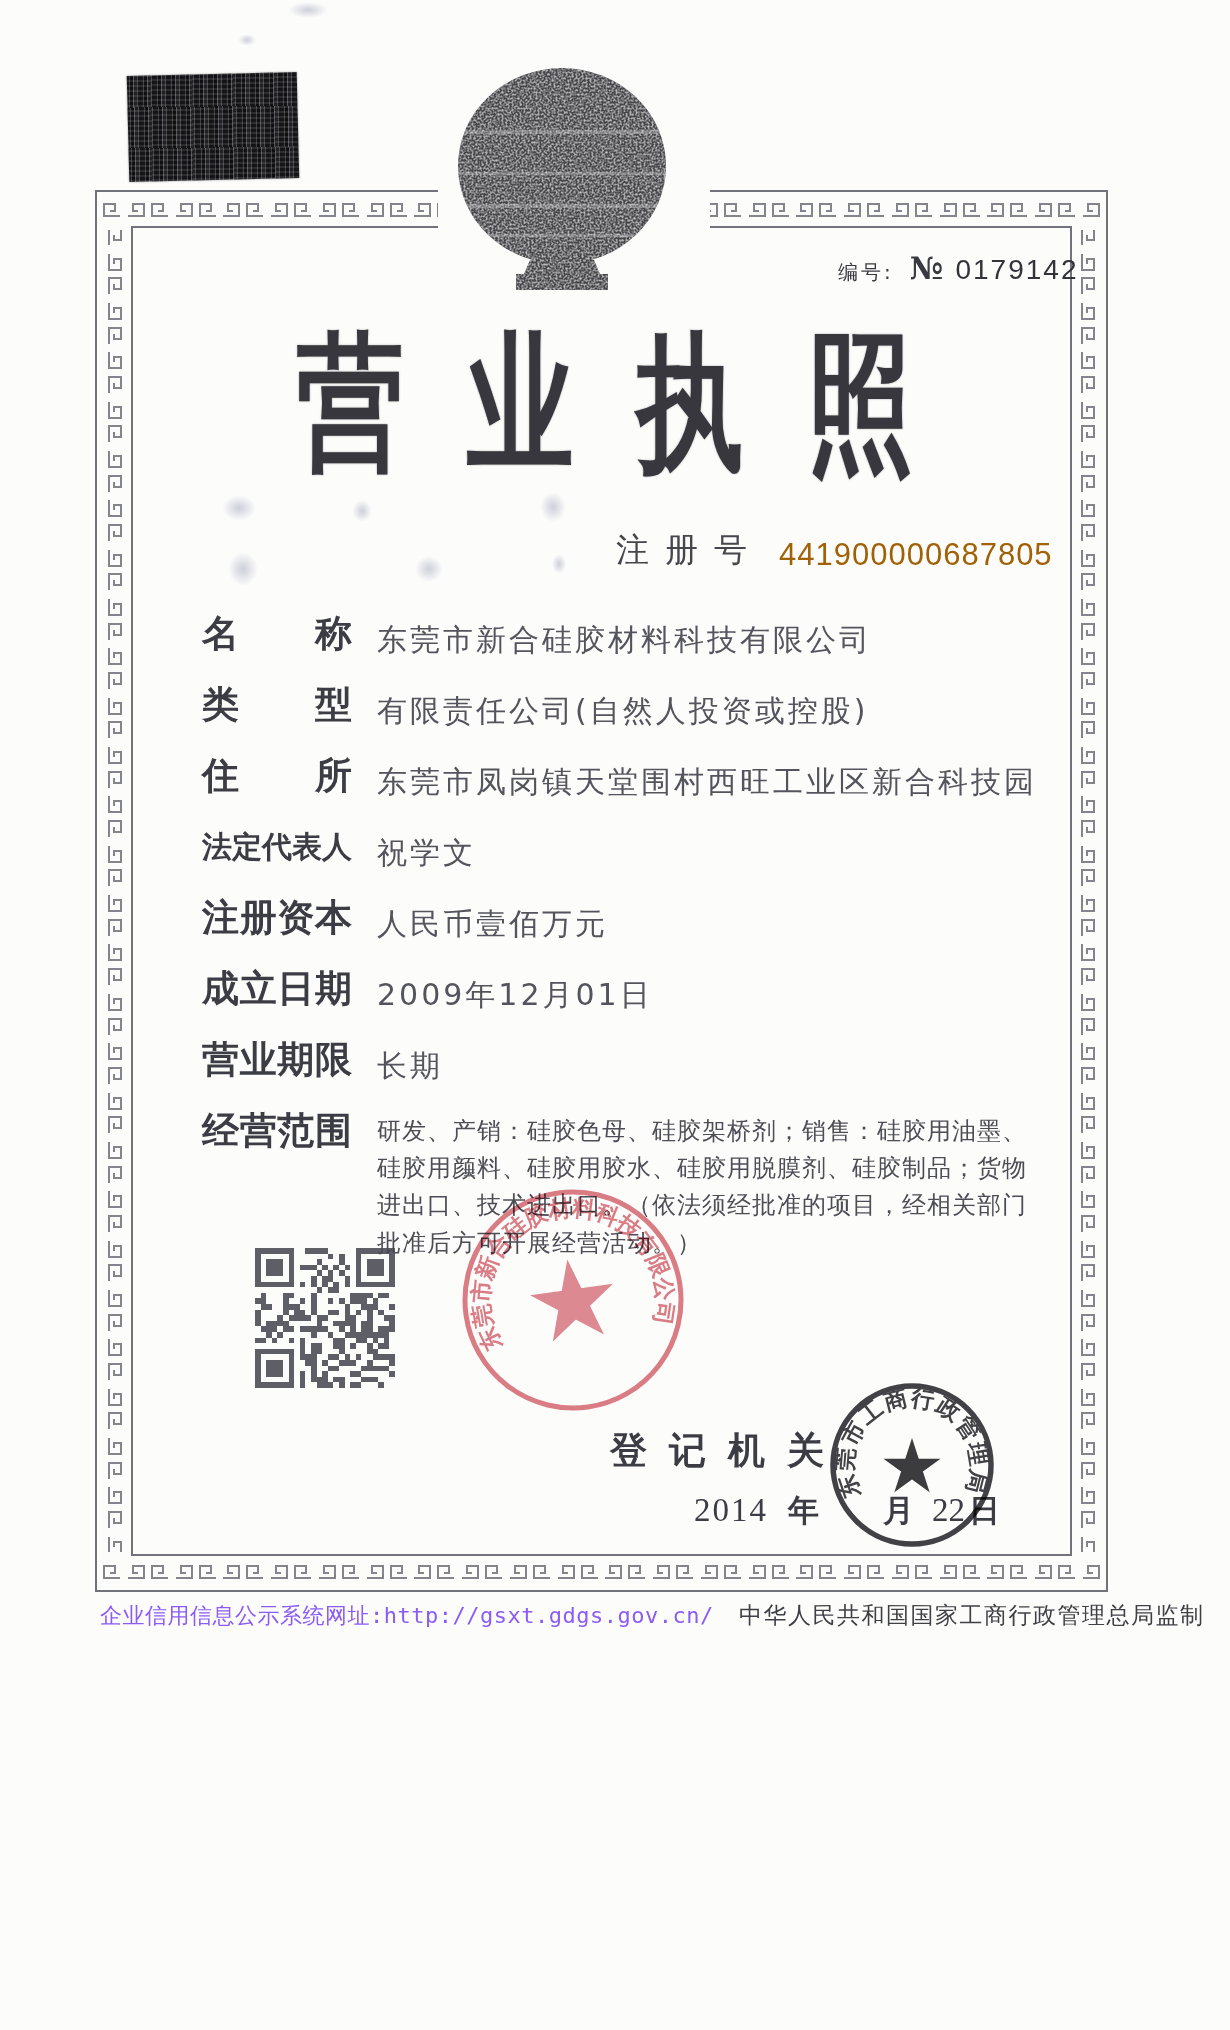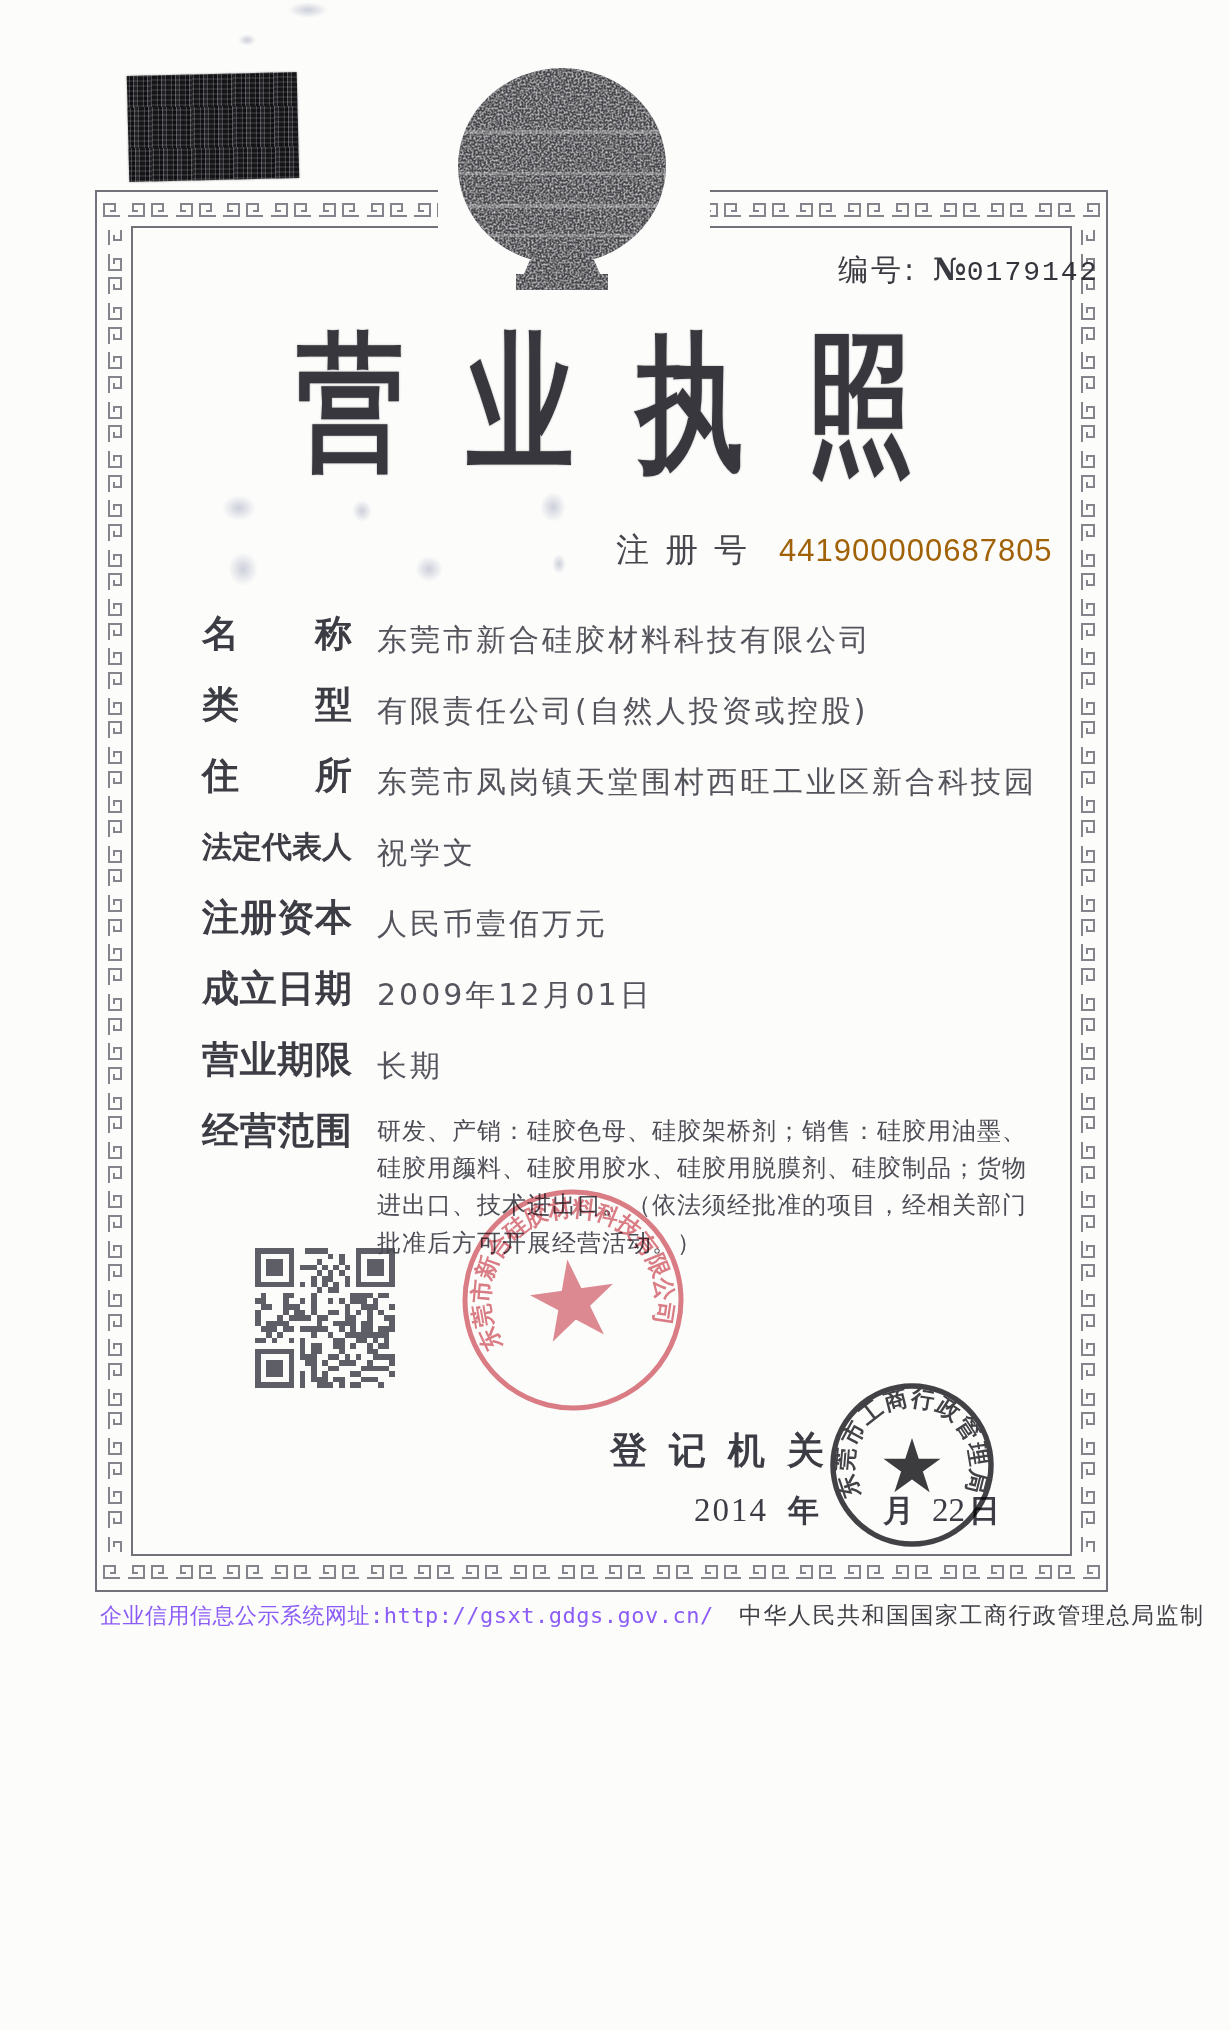--- a/index.html
+++ b/index.html
@@ -29,29 +29,29 @@
   #band-bottom{left:6px;right:6px;bottom:5px;height:26px;display:flex;justify-content:space-between;align-items:center;}
   #band-left{top:38px;bottom:38px;left:5px;width:26px;display:flex;flex-direction:column;justify-content:space-between;align-items:center;}
   #band-right{top:38px;bottom:38px;right:5px;width:26px;display:flex;flex-direction:column;justify-content:space-between;align-items:center;}
   .mtw{display:flex;}
   .mtw.f svg{transform:scaleX(-1);}
   .mtw.v svg{transform:rotate(90deg);}
   .mtw.v.f svg{transform:rotate(90deg) scaleX(-1);}
 
   
   #serial{left:838px;top:250px;z-index:3;display:flex;align-items:baseline;color:#393940;}
-  #serial .pfx{font-size:30px;letter-spacing:3px;}
+  #serial .pfx{font-size:20px;letter-spacing:3px;}
   #serial .sym{font-size:31px;font-weight:bold;font-family:"DejaVu Serif",serif;margin-left:16px;}
-  #serial .num{font-size:28px;font-family:Liberation Mono, monospace;letter-spacing:2px;color:#33333a;}
+  #serial .num{font-size:28px;font-family:Liberation Sans, sans-serif;margin-left:12px;letter-spacing:2px;color:#33333a;}
 
   #title{left:297px;top:326px;z-index:3;font-size:148px;line-height:1.05;font-weight:900;color:#37373d;
          letter-spacing:88px;white-space:nowrap;transform:scaleX(.72);transform-origin:left top;
          text-shadow:0 0 2px rgba(55,55,60,.55);}
 
-  #regno{left:616px;top:528px;z-index:3;display:flex;align-items:center;}
+  #regno{left:616px;top:528px;z-index:3;display:flex;align-items:flex-end;}
   #regno .lab{font-size:33px;letter-spacing:16px;color:#46464d;font-weight:500;}
   #regno .val{font-size:31px;font-family:Liberation Sans, sans-serif;margin-left:16px;letter-spacing:1px;color:#a16207;}
 
   
   #fields{left:202px;top:610px;width:860px;z-index:3;}
   .frow{display:flex;align-items:flex-start;margin-bottom:22px;}
   .flabel{width:150px;display:flex;justify-content:space-between;font-size:37px;line-height:48px;
           font-weight:600;color:#3c3c44;flex:none;}
   .flabel.small{font-size:30px;}
   .fvalue{margin-left:25px;padding-top:10px;font-size:30px;letter-spacing:3px;color:#54545d;line-height:1.3;}

